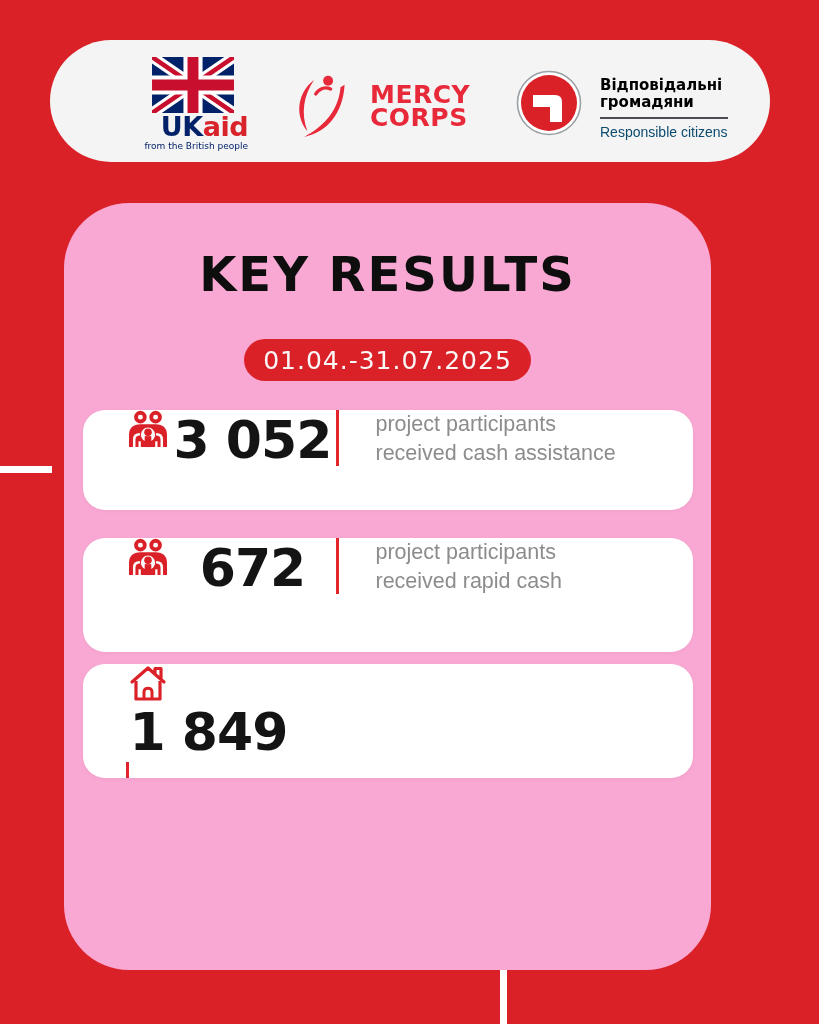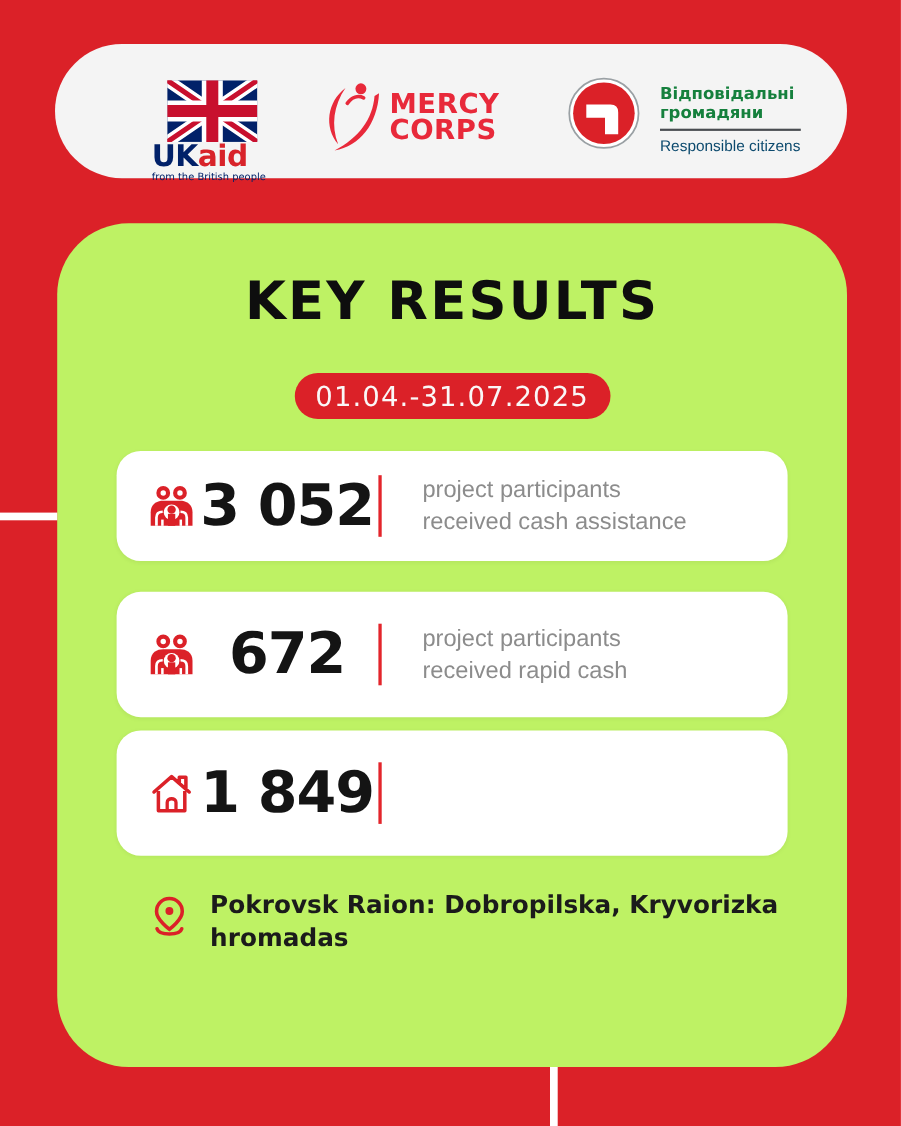--- a/index.html
+++ b/index.html
@@ -3,53 +3,53 @@
 <meta charset="utf-8">
 <style>
   * { margin:0; padding:0; box-sizing:border-box; }
   html,body { width:819px; height:1024px; }
   body { font-family:"DejaVu Sans", sans-serif; }
   .page { position:relative; width:819px; height:1024px; background:#DB2128; overflow:hidden; }
 
   
   .logo-bar { position:absolute; left:50px; top:40px; width:720px; height:122px;
               background:#F4F4F4; border-radius:61px; }
-  .ukaid { position:absolute; left:88px; top:33px; width:110px; text-align:left; }
+  .ukaid { position:absolute; left:88px; top:17px; width:110px; text-align:right; }
   .ukaid-flag { display:block; margin:0 auto; }
   .ukaid-word { margin-top:1px; font-size:27px; font-weight:bold; letter-spacing:-0.5px; line-height:26px; }
   .ukaid-word .uk { color:#012169; }
   .ukaid-word .aid { color:#D8232A; }
   .ukaid-tag { font-size:9px; color:#012169; margin-top:1px; white-space:nowrap; }
 
-  .mercy { position:absolute; left:240px; top:30px; display:flex; }
+  .mercy { position:absolute; left:240px; top:30px; display:flex;gap:16px; }
   .mercy-text { margin-left:6px; margin-top:13px; color:#E8293A; font-weight:bold;
                 font-size:25px; line-height:23px; letter-spacing:0.5px; }
 
   .resp { position:absolute; left:466px; top:30px; display:flex; }
   .resp-text { margin-left:18px; margin-top:7px; }
-  .resp-ua { font-size:15px; font-weight:bold; color:#15803d; line-height:17px; }
+  .resp-ua { font-size:15px; font-weight:bold; color:#000000; line-height:17px; }
   .resp-divider { width:128px; height:2px; background:#4A4D52; margin:6px 0 5px 0; }
   .resp-en { font-size:14px; color:#0c4a6e; font-family:"Liberation Sans", sans-serif; }
 
   
-  .main-card { position:absolute; left:52px; top:203px; width:718px; height:767px;
-               background:#bef264; border-radius:65px; }
+  .main-card { position:absolute; left:64px; top:203px; width:647px; height:767px;
+               background:#f9a8d4; border-radius:65px; }
   .title { margin-top:45px; text-align:center; font-size:48px; font-weight:bold;
            letter-spacing:2px; color:#0E0E0E; line-height:53px; }
   .period-pill { width:287px; height:42px; margin:38px auto 0 auto; background:#DB2128;
                  border-radius:21px; display:flex; align-items:center; justify-content:center; }
   .period-pill span { color:#FAF7F7; font-size:25px; letter-spacing:1px; font-weight:400;
                       font-family:"DejaVu Sans", sans-serif; }
 
   .stats { width:610px; margin:29px auto 0 auto; }
-  .stat-card { background:#FFFFFF; border-radius:22px; display:flex; align-items:center;
-               padding-left:28px; box-shadow:0 1px 4px rgba(0,0,0,0.05); }
+  .stat-card { background:#FFFFFF; border-radius:22px; display:flex; 
+               padding-left:43px; box-shadow:0 1px 4px rgba(0,0,0,0.05); }
   .stat-card:nth-child(1) { height:100px; margin-bottom:28px; }
   .stat-card:nth-child(2) { height:114px; margin-bottom:12px; }
-  .stat-card:nth-child(3) { height:114px; }
+  .stat-card:nth-child(3) { height:114px;flex-direction:column; }
   .stat-icon { width:44px; display:flex; justify-content:center; }
   .stat-value { width:166px; text-align:center; font-size:52px; font-weight:bold;
                 letter-spacing:-1px; color:#141414; }
   .stat-divider { width:3px; height:56px; background:#E3252B; }
   .stat-desc { margin-left:37px; font-family:"Liberation Sans", sans-serif;
                font-size:21.5px; color:#8C8C8C; line-height:29px; }
   .stat-desc span { display:block; }
 
   .locations { width:610px; margin:30px auto 0 auto; padding-left:30px; }
   .location-row { display:flex; align-items:flex-start; margin-bottom:15px; }
@@ -173,31 +173,18 @@
           </svg>
         </div>
         <div class="stat-value">1 849</div>
         <div class="stat-divider"></div>
       </div>
     </div>
 
     <div class="locations">
 
 
-      <div class="location-row">
-        <div class="location-icon">
-          <svg width="36" height="44" viewBox="0 0 40 44">
-            <path d="M20 3 C12.8 3 7 8.8 7 16 C7 24.5 20 34 20 34 C20 34 33 24.5 33 16 C33 8.8 27.2 3 20 3 Z" fill="none" stroke="#DB2128" stroke-width="3.6"></path>
-            <circle cx="20" cy="15.5" r="4" fill="#DB2128"></circle>
-            <path d="M7.5 33.5 C9.5 40.5 30.5 40.5 32.5 33.5" fill="none" stroke="#DB2128" stroke-width="3.6" stroke-linecap="round"></path>
-          </svg>
-        </div>
-        <div class="location-text">
-          <span>Pokrovsk Raion: Dobropilska, Kryvorizka</span>
-          <span>hromadas</span>
-        </div>
-      </div>
     </div>
   </div>
 
   <div class="line-left"></div>
   <div class="line-bottom"></div>
 </div>
 
 </body></html>

